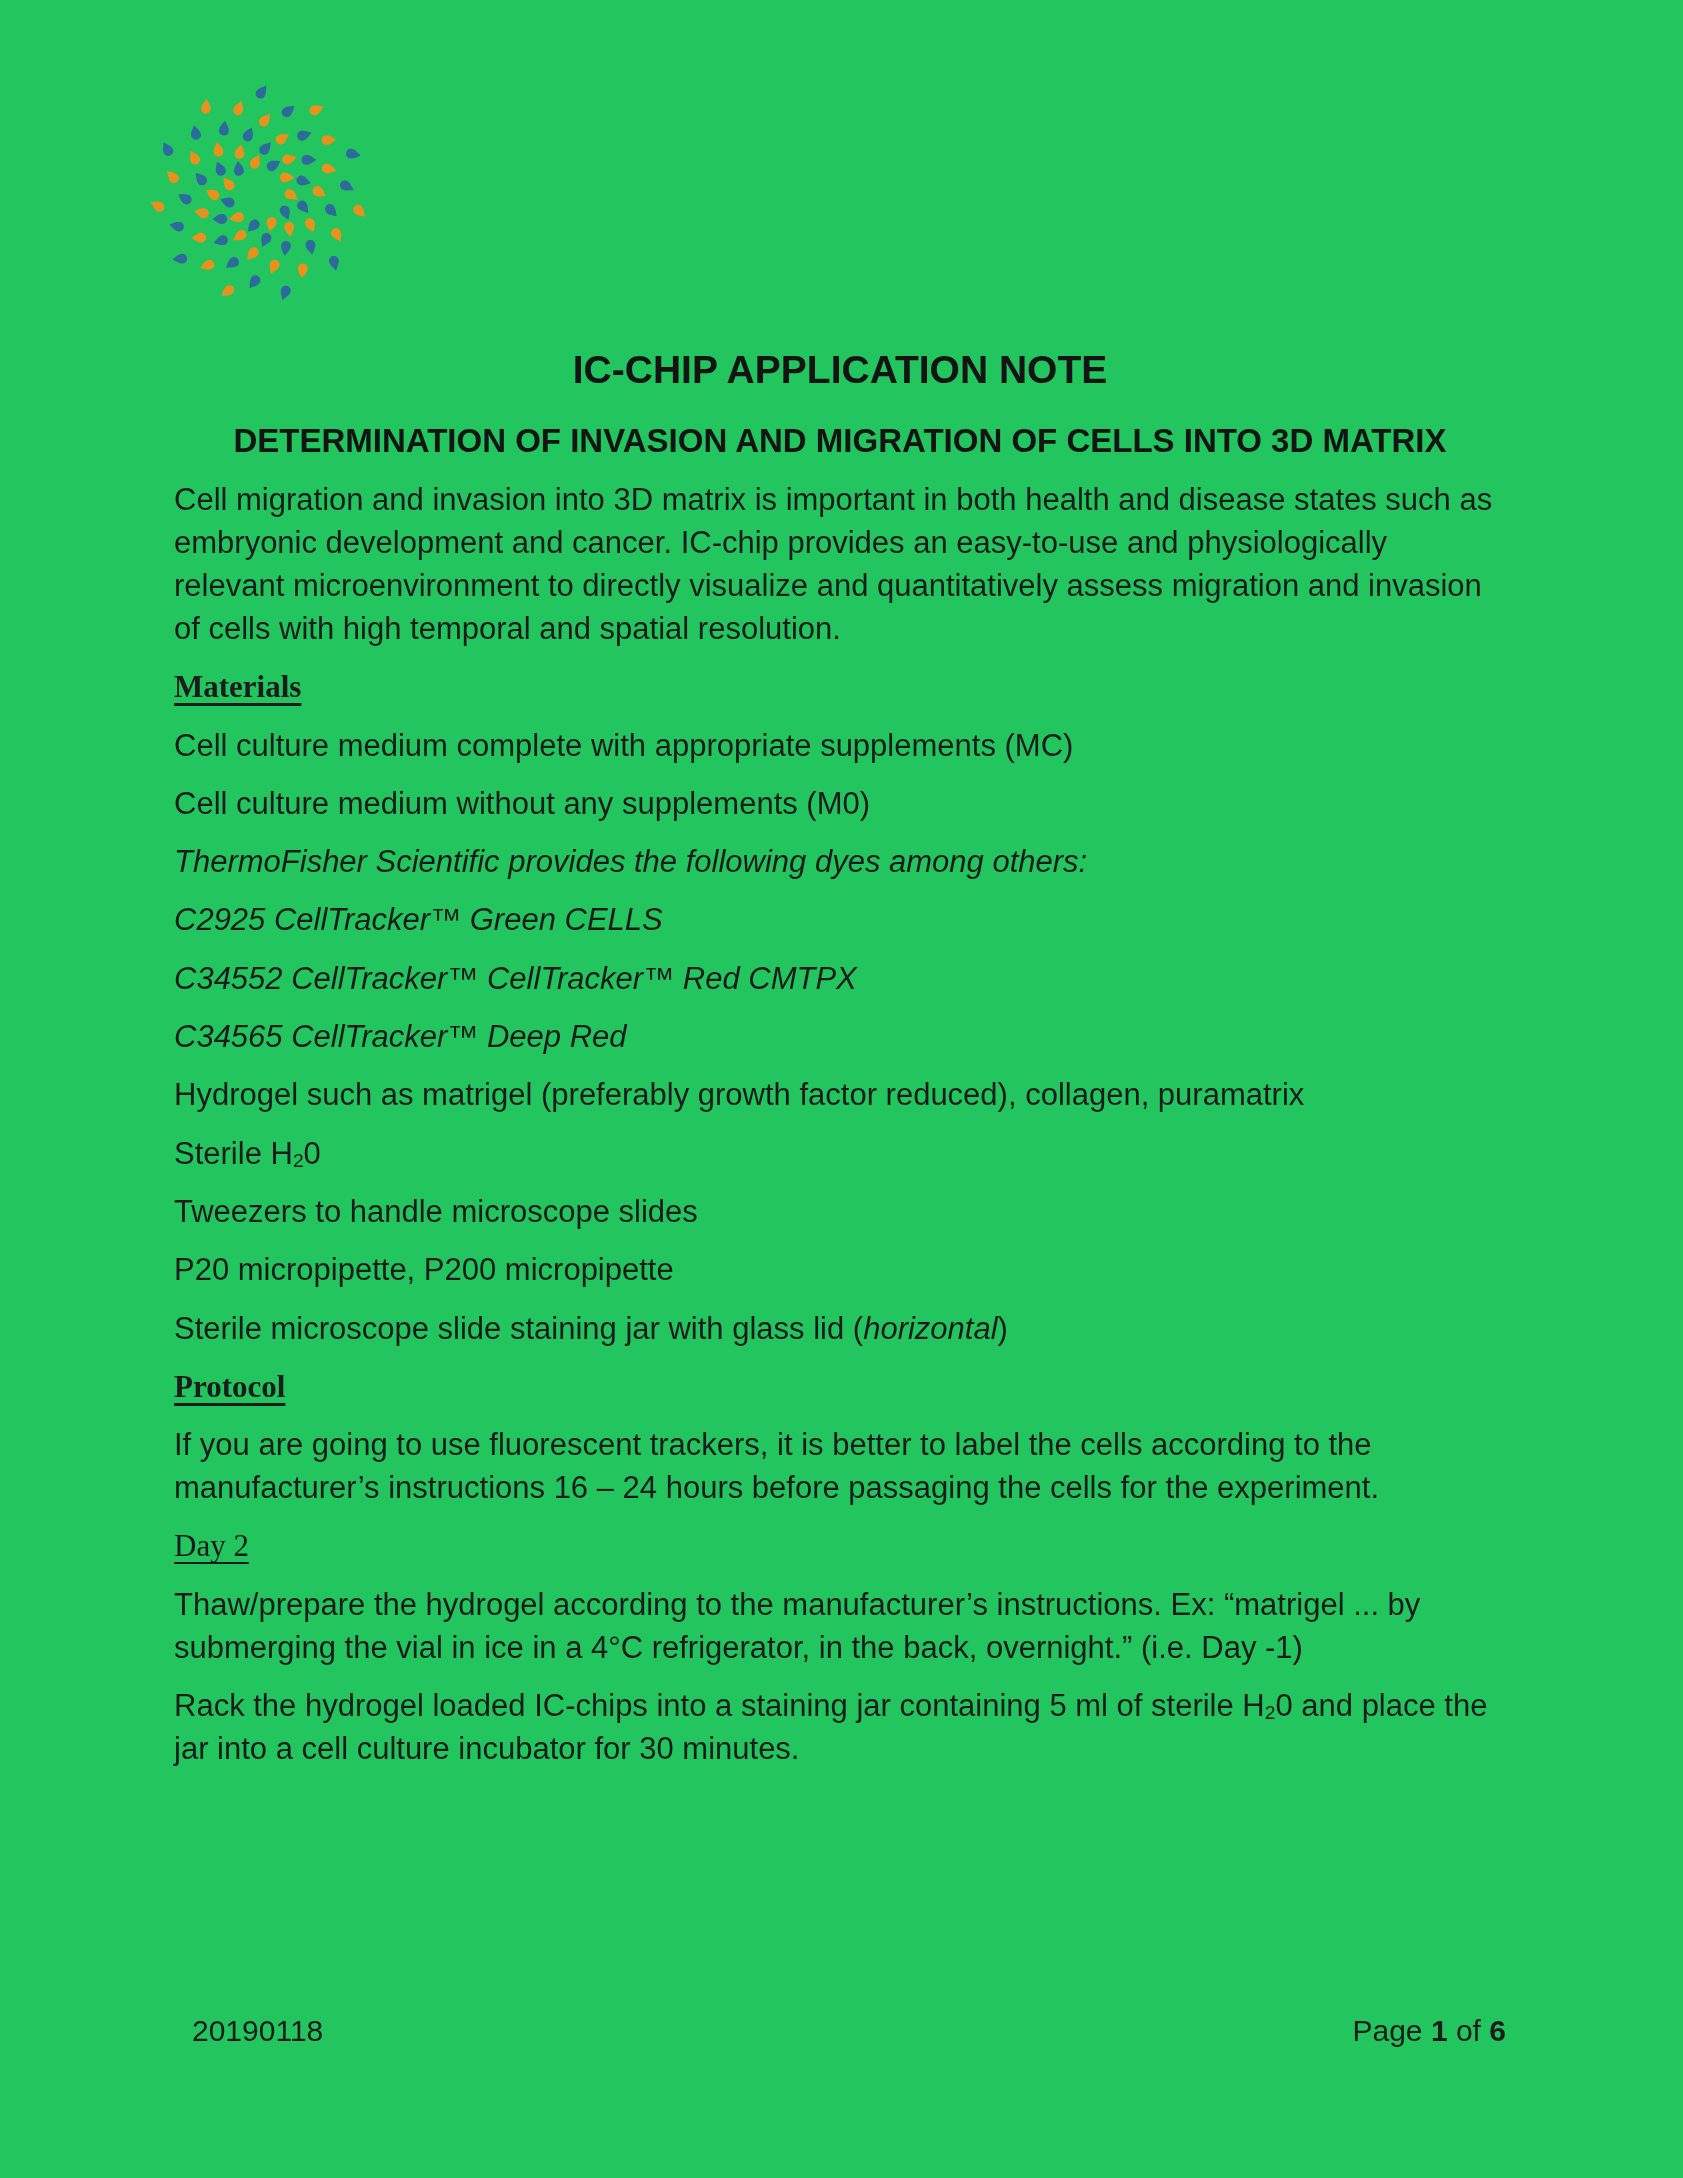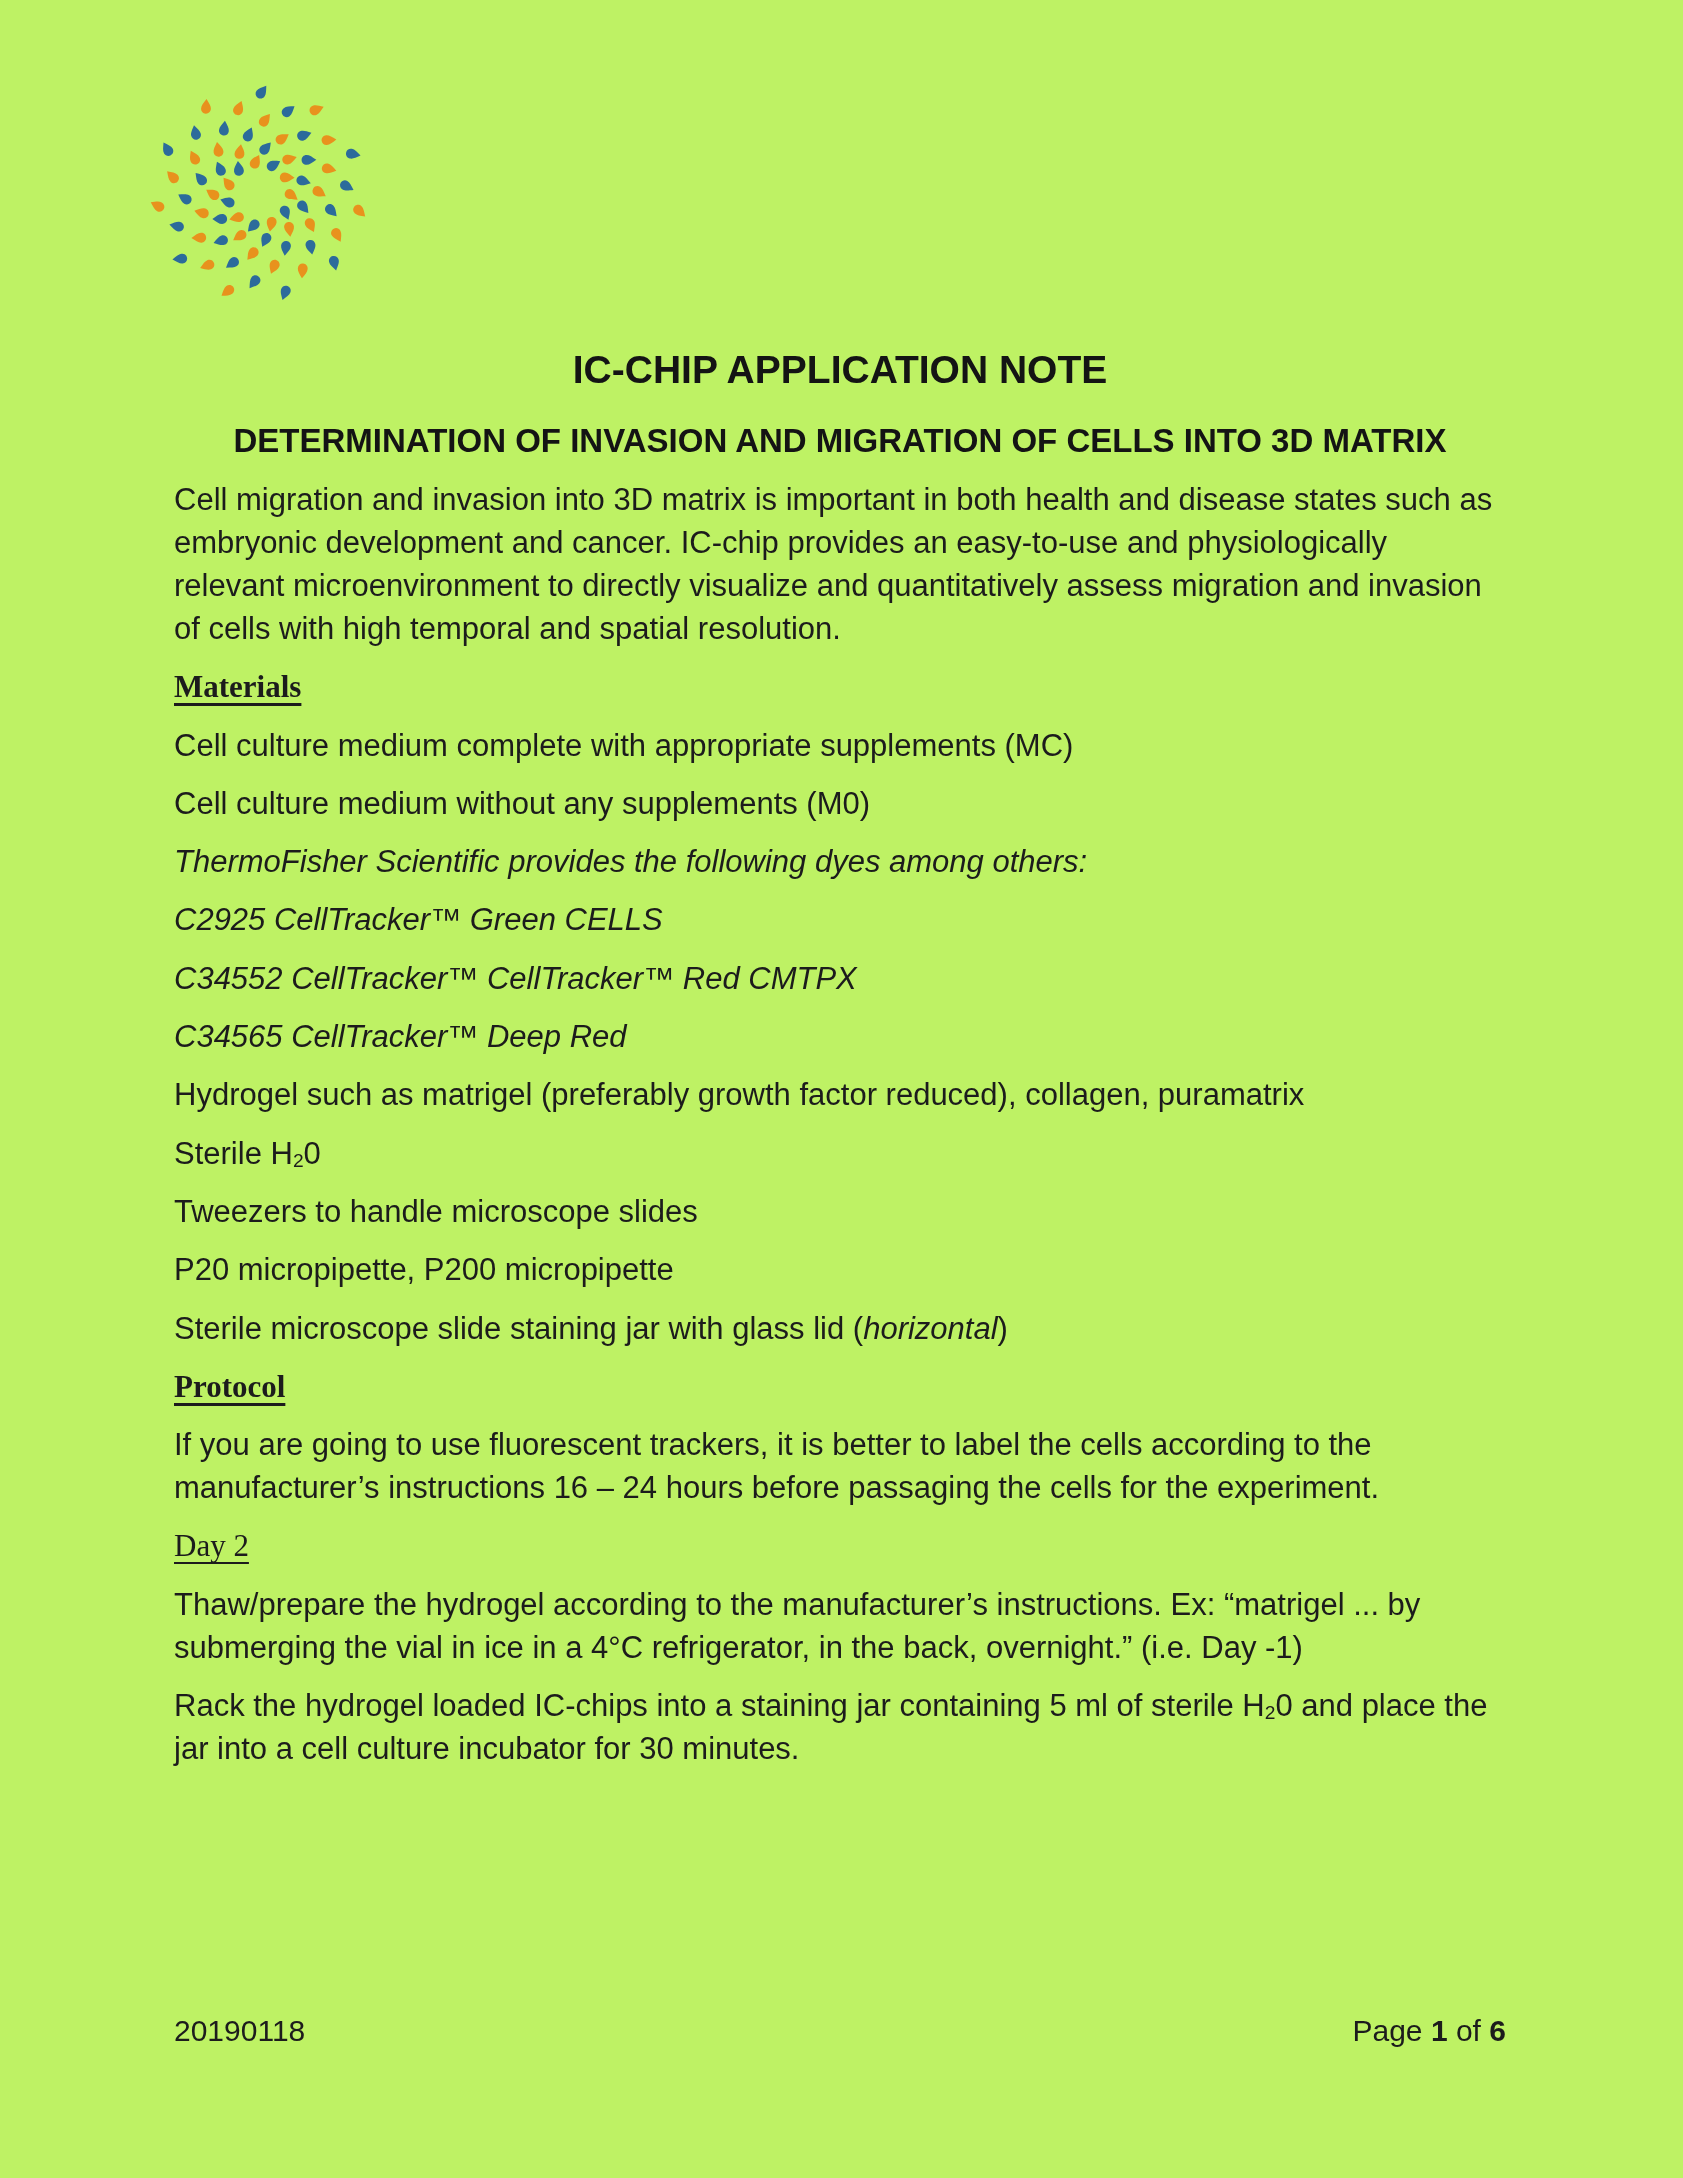--- a/index.html
+++ b/index.html
@@ -1,19 +1,19 @@
 <!DOCTYPE html>
 <html style="font-size:14.4px"><head>
 <meta charset="utf-8">
 <style>
   html,body { margin:0; padding:0; background:#ffffff; }
   .page {
     position:relative;
     width:1683px; height:2178px;
-    background:#bef264;
+    background:#22c55e;
     font-family:"Liberation Sans", sans-serif;
     color:#1c1c1c;
     overflow:hidden;
   }
   .logo {
     position:absolute; left:133px; top:68px;
     width:306px; height:243px;
   }
   .content {
     position:absolute; left:174px; top:347px; width:1332px;
@@ -36,21 +36,21 @@
   .heading .u, .daylabel .u {
     text-decoration:underline;
     text-decoration-thickness:2.7px;
     text-underline-offset:6.3px;
     font-family:Liberation Serif, serif;
   }
   .daylabel .u { text-decoration-thickness:1.8px; }
   .italic { font-style:italic; }
   sub.sub2 { font-size:0.62em; vertical-align:-0.18em; line-height:0; }
   .footer {
-    position:absolute; left:174px; right:177px; top:2014px;
+    position:absolute; left:192px; right:177px; top:2014px;
     display:flex; justify-content:space-between; align-items:center;
     font-size:30px; color:#1c1c1c;
   }
   .footer .b { font-weight:700; }
 </style>
 </head>
 <body>
 
 <div class="page">
 

